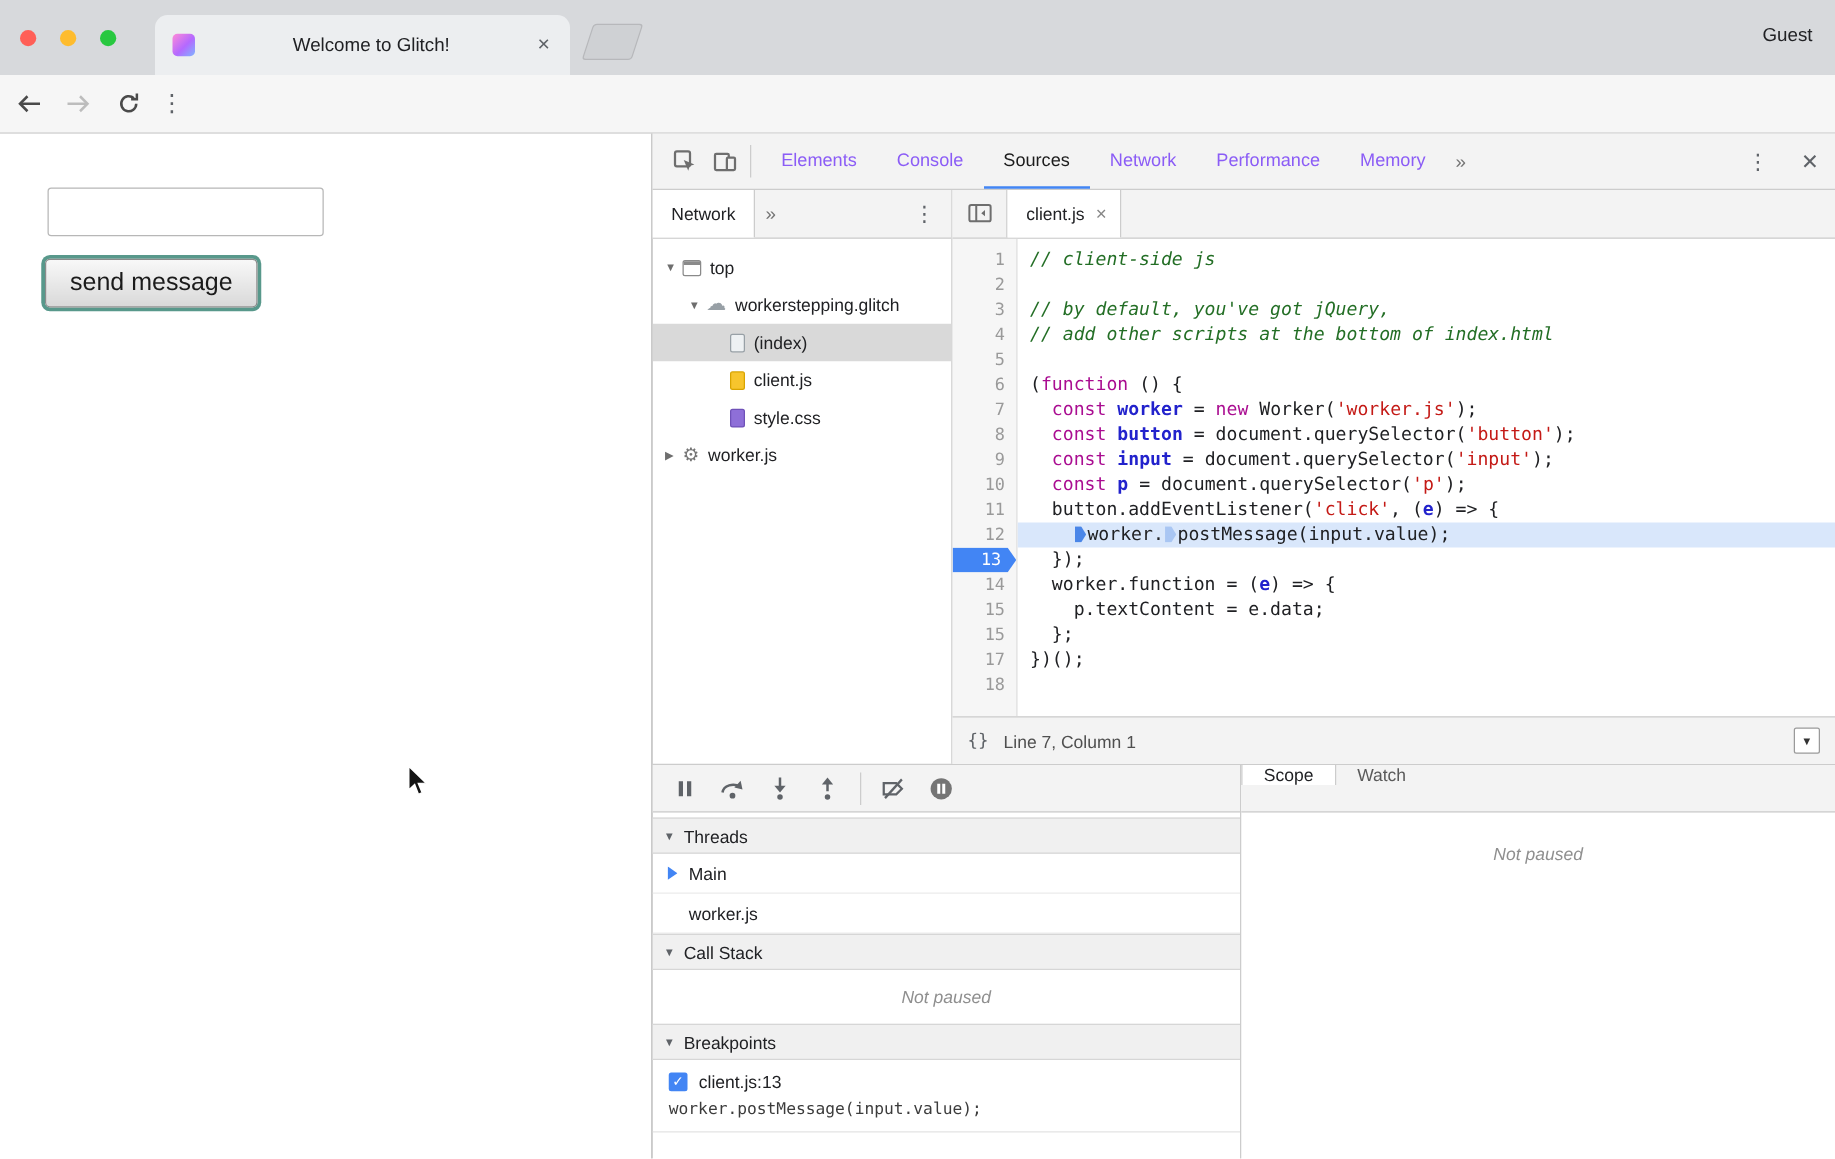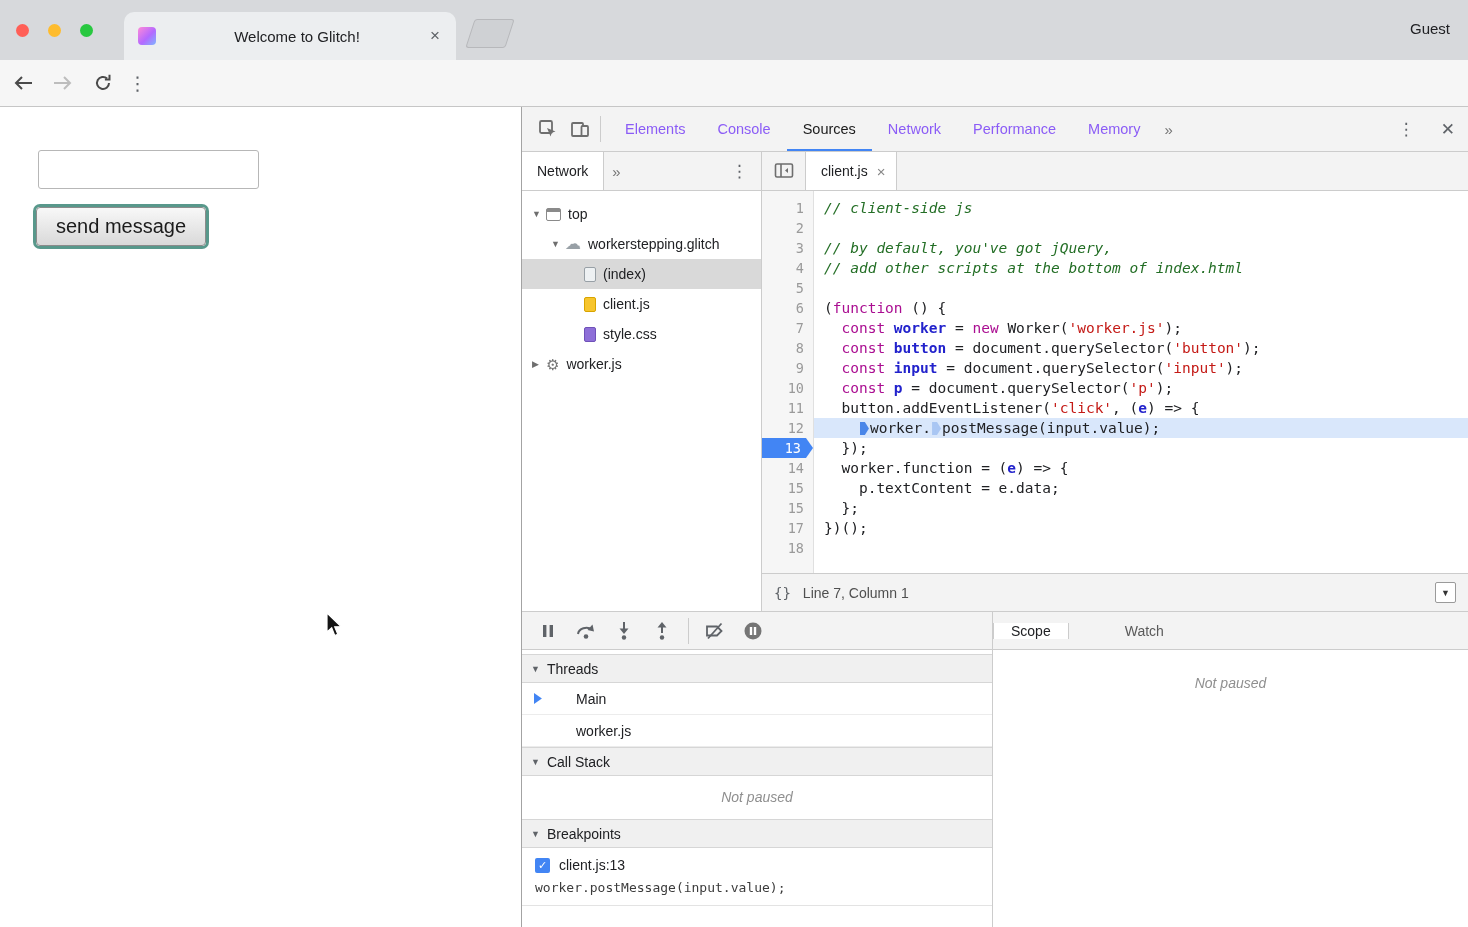--- a/index.html
+++ b/index.html
@@ -105,31 +105,31 @@
 
   
   .dt-bottom { flex:1; display:flex; min-height:0; }
   .debug-left { width:471px; flex:0 0 auto; border-right:1px solid #ccc; display:flex; flex-direction:column; overflow:hidden; }
   .debug-toolbar { height:38px; background:#f3f3f3; border-bottom:1px solid #ccc; display:flex; align-items:center; padding-left:10px; gap:6px; flex:0 0 auto; }
   .dbg-ic { width:32px; height:28px; display:flex; align-items:center; justify-content:center; }
   .section-header { height:29px; background:#f0f0f0; border-top:1px solid #d6d6d6; border-bottom:1px solid #d6d6d6;
                     display:flex; align-items:center; padding-left:9px; font-size:14px; color:#202124; gap:7px; }
   .section-header.first { margin-top:4px; }
   .tri { font-size:9px; color:#5f6368; }
-  .thread-row { height:32px; display:flex; align-items:center; padding-left:12px; font-size:14px; color:#202124; border-bottom:1px solid #ececec;gap:25px; }
+  .thread-row { height:32px; display:flex; align-items:center; padding-left:12px; font-size:14px; color:#202124; border-bottom:1px solid #ececec; }
   .thread-arrow { width:17px; height:11px; flex:0 0 auto; }
   .thread-arrow.on { clip-path:polygon(0 0,0 100%,72% 50%); background:var(--accent,#4285f4); width:11px; margin-right:6px; }
   .empty-msg { text-align:center; font-style:italic; color:#8f8f8f; font-size:14px; padding:13px 0 14px; }
   .bp-item { padding:9px 0 10px 13px; border-bottom:1px solid #e3e3e3; }
   .bp-top { display:flex; align-items:center; gap:9px; font-size:14px; color:#202124; }
   .bp-check { width:15px; height:15px; background:var(--accent,#4285f4); border-radius:2px; color:#fff;
               font-size:11px; display:flex; align-items:center; justify-content:center; }
   .bp-code { font-family:"DejaVu Sans Mono",monospace; font-size:13px; color:#3c3c3c; margin-top:7px; }
   .debug-right { flex:1; display:flex; flex-direction:column; min-width:0; }
-  .sw-tabs { height:38px; background:#f3f3f3; border-bottom:1px solid #ccc; display:flex; align-items:center; flex:0 0 auto;gap:39px; }
+  .sw-tabs { height:38px; background:#f3f3f3; border-bottom:1px solid #ccc; display:flex; align-items:flex-start; flex:0 0 auto; }
   .sw-tab { padding:0 17px; display:flex; align-items:center; font-size:14px; color:#5a5a5a; }
   .sw-tab.active { background:#fff; border-right:1px solid #ccc; border-left:1px solid #ccc; color:#202124; }
   .debug-right .empty-msg { margin-top:12px; }
 </style>
 </head>
 <body>
 
 <div class="screen">
 
   <div class="tabstrip">

